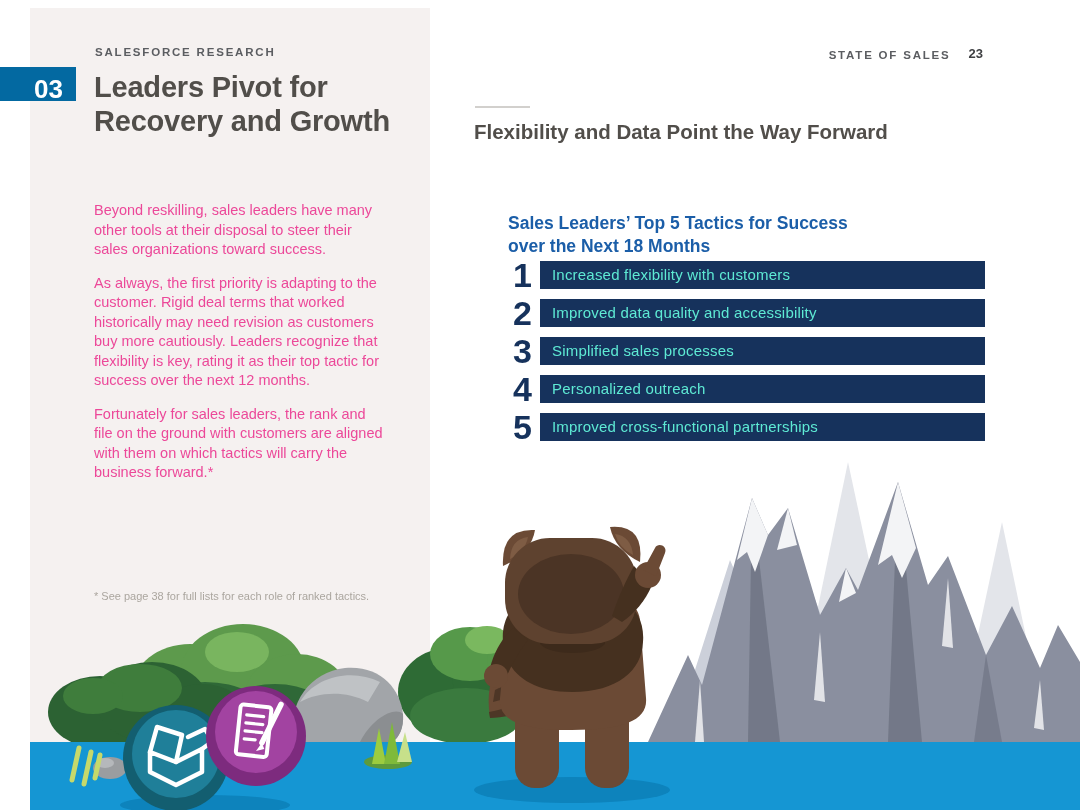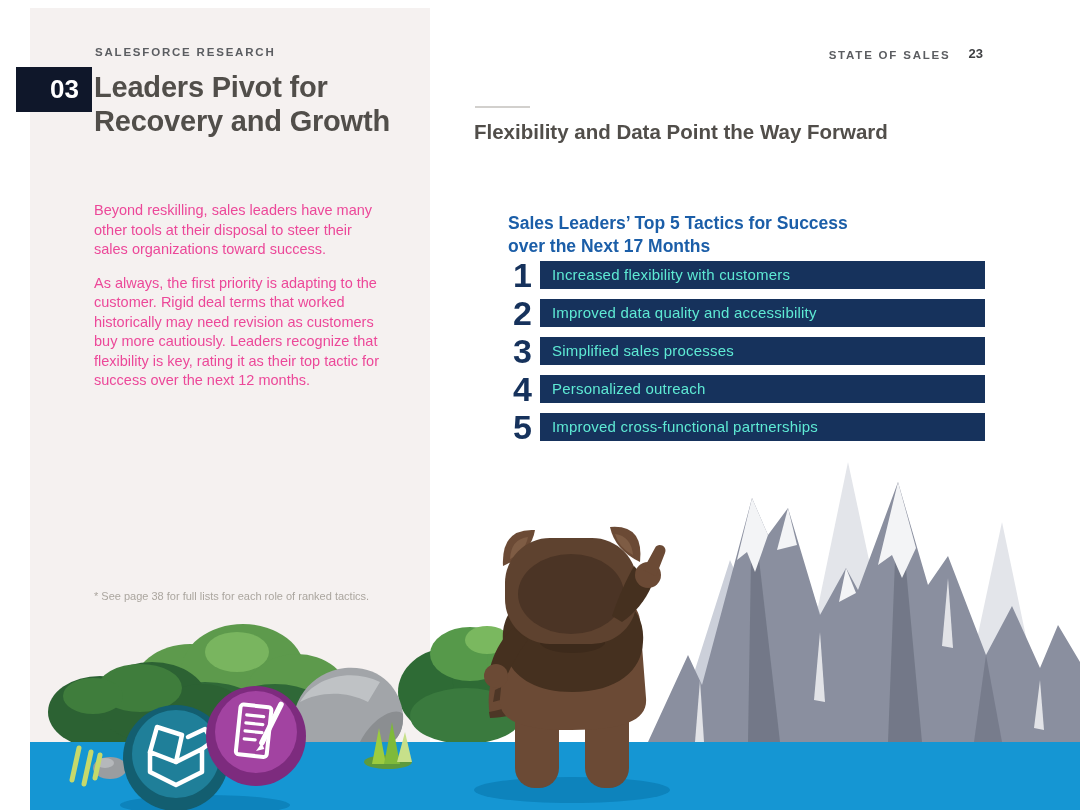--- a/index.html
+++ b/index.html
@@ -2,23 +2,23 @@
 <html><head>
 <meta charset="utf-8">
 <style>
   html,body{margin:0;padding:0;background:#fff;}
   .page{position:relative;width:1080px;height:810px;background:#ffffff;overflow:hidden;
         font-family:"Liberation Sans",sans-serif;}
   
   .left-panel{position:absolute;left:30px;top:8px;width:400px;height:734px;background:#f5f1f0;}
   .eyebrow{position:absolute;left:95px;top:46px;font-size:11.5px;font-weight:700;
            letter-spacing:1.8px;color:#5b5d61;}
-  .chapter-tab{position:absolute;left:0;top:67px;width:76px;height:45px;background:#0f172a;
+  .chapter-tab{position:absolute;left:0;top:67px;width:76px;height:34px;background:#0369a1;
                color:#fff;font-size:26px;font-weight:800;text-align:right;
-               line-height:45px;padding-right:13px;box-sizing:border-box;margin-left:16px;}
+               line-height:45px;padding-right:13px;box-sizing:border-box;}
   .doc-title{position:absolute;left:94px;top:70px;width:300px;margin:0;
              font-size:29px;line-height:34px;font-weight:600;color:#514e4a;letter-spacing:-.2px;}
   .body-copy{position:absolute;left:94px;top:201px;width:292px;color:#ec4899;}
   .body-copy p{margin:0 0 14px;font-size:14.5px;line-height:19.5px;}
   .footnote{position:absolute;left:94px;top:590px;width:300px;font-size:11px;color:#aba69f;}
   
   .header-right{position:absolute;top:46px;right:97px;display:flex;align-items:flex-end;gap:18px;}
   .header-right .report{font-size:11.5px;font-weight:700;letter-spacing:1.8px;color:#5b5d61;}
   .header-right .pagenum{font-size:13px;font-weight:700;color:#3f4043;}
   .divider{position:absolute;left:475px;top:106px;width:55px;height:2px;background:#d2d0cd;}
@@ -47,34 +47,35 @@
   <div class="chapter-tab">03</div>
 
   <h1 class="doc-title">
     <span>Leaders Pivot for</span><br>
     <span>Recovery and Growth</span>
   </h1>
 
   <div class="body-copy">
     <p>Beyond reskilling, sales leaders have many other tools at their disposal to steer their sales organizations toward success.</p>
     <p>As always, the first priority is adapting to the customer. Rigid deal terms that worked historically may need revision as customers buy more cautiously. Leaders recognize that flexibility is key, rating it as their top tactic for success over the next 12 months.</p>
+    <p>Fortunately for sales leaders, the rank and file on the ground with customers are aligned with them on which tactics will carry the business forward.*</p>
   </div>
   <div class="footnote">* See page 38 for full lists for each role of ranked tactics.</div>
 
   <div class="header-right">
     <span class="report">STATE OF SALES</span>
     <span class="pagenum">23</span>
   </div>
 
   <div class="divider"></div>
   <h2 class="section-heading">Flexibility and Data Point the Way Forward</h2>
 
   <h3 class="chart-title">
     <span>Sales Leaders’ Top 5 Tactics for Success</span><br>
-    <span>over the Next 17 Months</span>
+    <span>over the Next 18 Months</span>
   </h3>
 
   <div class="rank-list">
     <div class="rank-row">
       <span class="rank-num">1</span>
       <span class="rank-bar">Increased flexibility with customers</span>
     </div>
     <div class="rank-row">
       <span class="rank-num">2</span>
       <span class="rank-bar">Improved data quality and accessibility</span>

